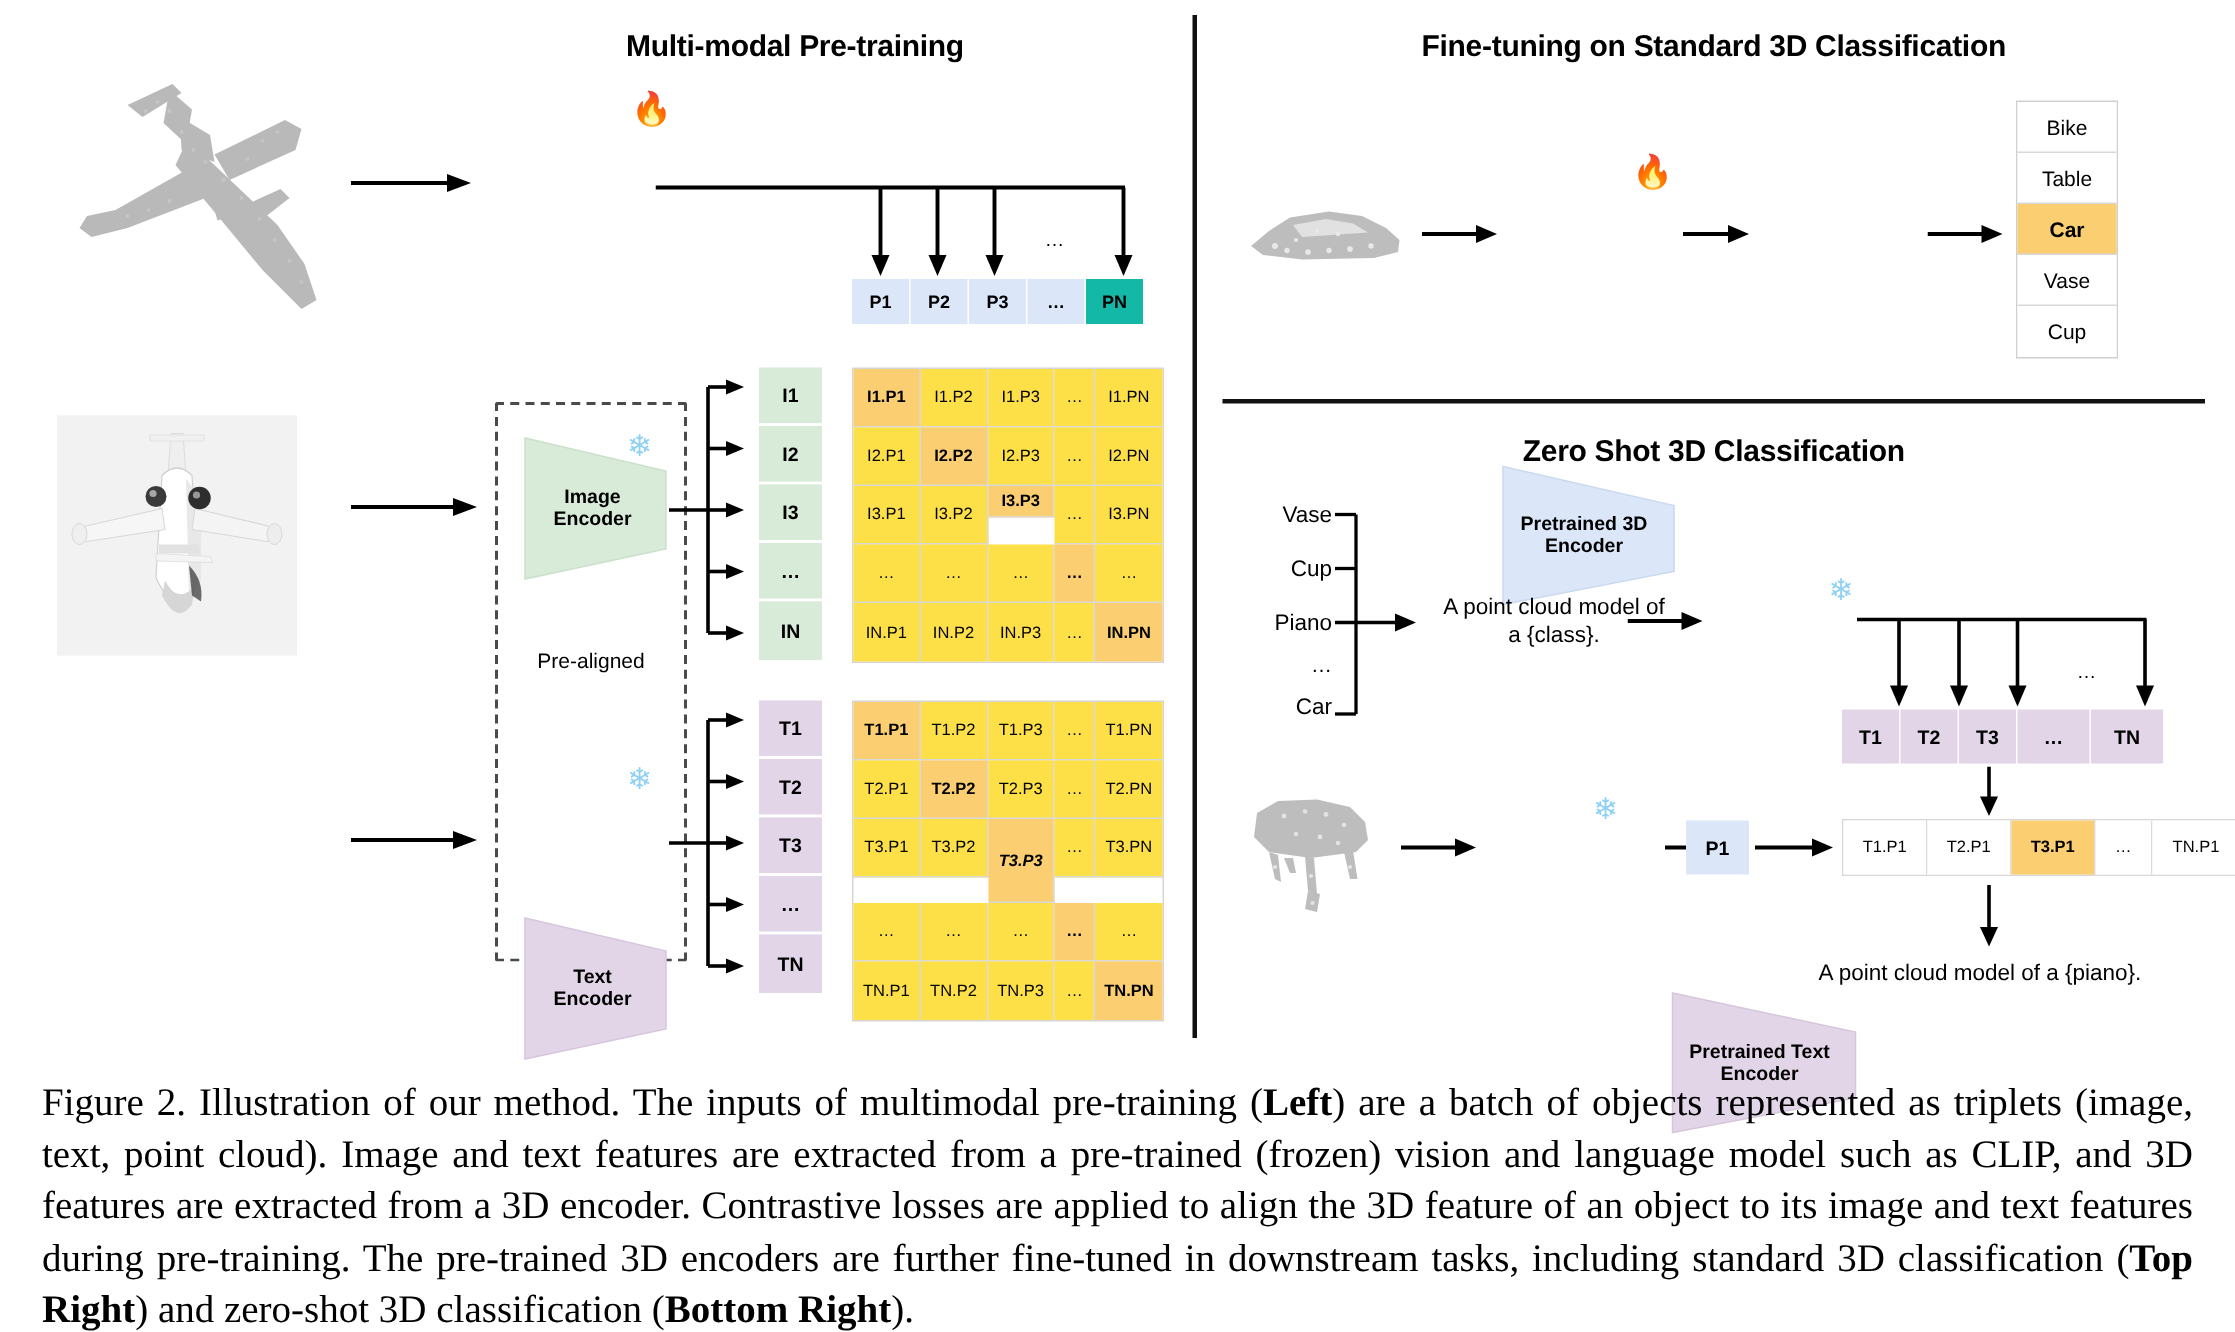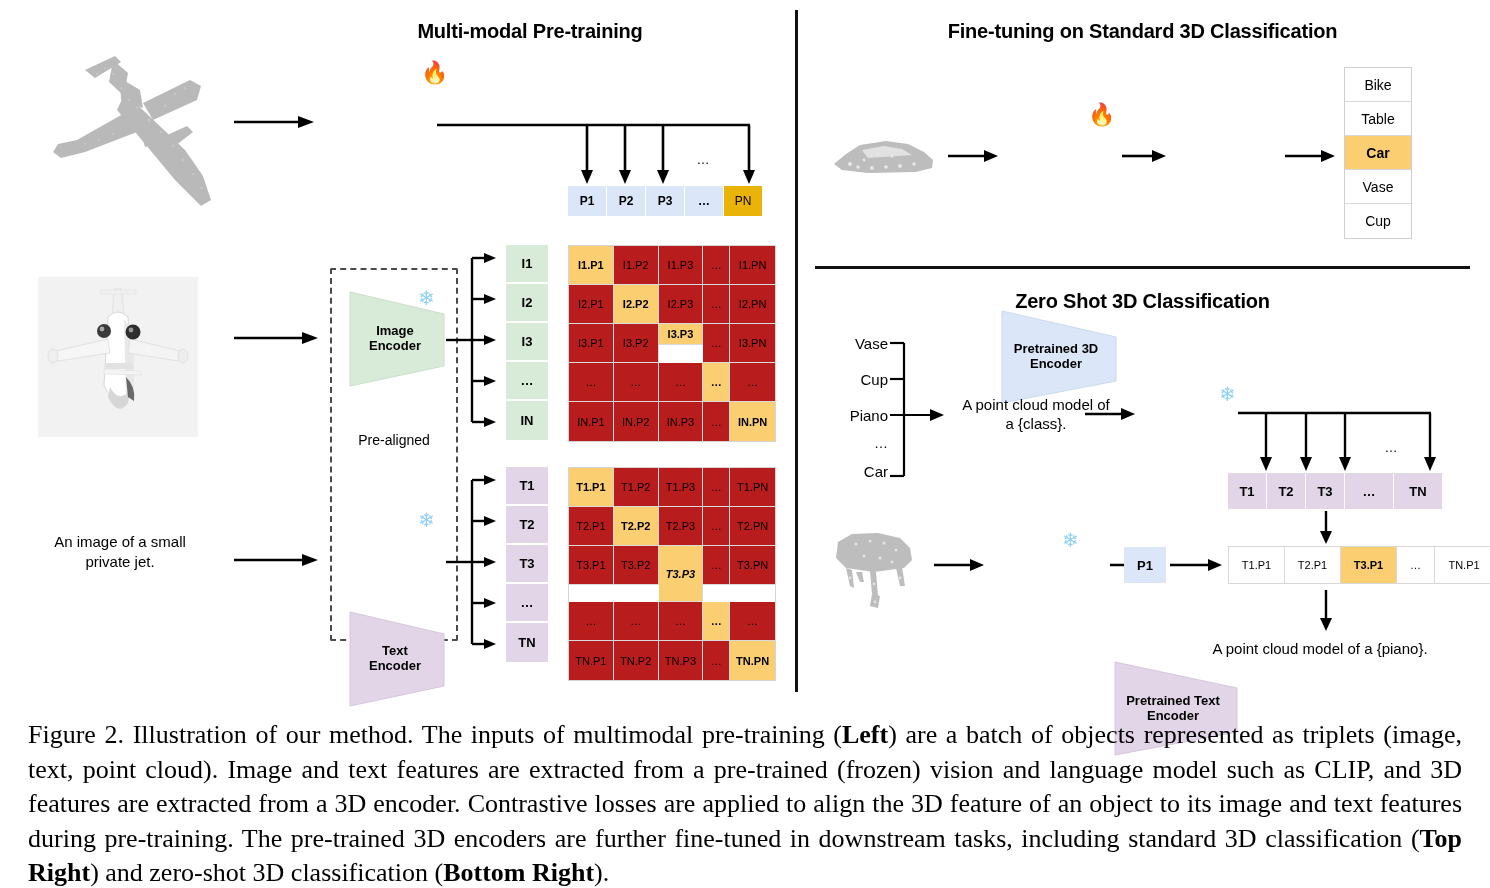--- a/index.html
+++ b/index.html
@@ -16,21 +16,21 @@
   .trap .lbl{position:absolute;inset:0;display:flex;align-items:center;justify-content:center;
              text-align:center;font-weight:bold;line-height:1.15;z-index:2;}
 
   .cellrow{position:absolute;display:flex;}
   .cell{display:flex;align-items:center;justify-content:center;box-sizing:border-box;}
 
   
   .matrix{position:absolute;display:flex;flex-direction:column;border:1px solid #d5d5d5;box-sizing:border-box;}
   .mrow{display:flex;}
   .mcell{box-sizing:border-box;display:flex;align-items:center;justify-content:center;
-         border-right:1px solid #d9d9d9;border-bottom:1px solid #d9d9d9;font-size:11px;background:#b91c1c;}
+         border-right:1px solid #d9d9d9;border-bottom:1px solid #d9d9d9;font-size:11px;background:#fde047;}
   .mcell.last{border-right:none;}
   .mrow:last-child .mcell{border-bottom:none;}
   .mcell.hl{background:#fbce72;font-weight:bold;}
 
   
   .labstack{position:absolute;display:flex;flex-direction:column;}
   .labcell{display:flex;align-items:center;justify-content:center;font-weight:bold;font-size:13px;
            box-sizing:border-box;border-bottom:2px solid #fff;}
 
   .clslist{position:absolute;border:1px solid #cfcfcf;box-sizing:border-box;display:flex;flex-direction:column;background:#fff;}
@@ -117,21 +117,21 @@
     <line x1="312" y1="9" x2="312" y2="56" stroke="#000" stroke-width="2.6"></line>
     <polygon points="312,68 306,54 318,54" fill="#000"></polygon>
   </svg>
   <div class="plain" style="left:690px;top:152px;width:26px;font-size:13px;">…</div>
 
   <div class="cellrow" style="left:568px;top:186px;">
     <div class="cell" style="width:38px;height:30px;background:#dbe7f8;font-size:12px;font-weight:bold;margin-right:1px;">P1</div>
     <div class="cell" style="width:38px;height:30px;background:#dbe7f8;font-size:12px;font-weight:bold;margin-right:1px;">P2</div>
     <div class="cell" style="width:38px;height:30px;background:#dbe7f8;font-size:12px;font-weight:bold;margin-right:1px;">P3</div>
     <div class="cell" style="width:38px;height:30px;background:#dbe7f8;font-size:12px;font-weight:bold;margin-right:1px;">…</div>
-    <div class="cell" style="width:38px;height:30px;background:#eab308;font-size:12px;font-weight:normal;">PN</div>
+    <div class="cell" style="width:38px;height:30px;background:#14b8a6;font-size:12px;font-weight:bold;">PN</div>
   </div>
 
   <div class="imgbox" style="left:38px;top:277px;width:160px;height:160px;">
     <svg viewBox="0 0 160 160" style="width:160px;height:160px;display:block;">
       <rect width="160" height="160" fill="#f2f2f2"></rect>
       <path d="M76 12 L84 12 L86 40 L74 40 Z" fill="#efefef" stroke="#dcdcdc" stroke-width="0.7"></path>
       <path d="M62 13 L98 13 L98 17 L62 17 Z" fill="#f0f0f0" stroke="#dfdfdf" stroke-width="0.6"></path>
       <path d="M70 40 Q80 30 90 40 L94 108 Q80 140 66 108 Z" fill="#ffffff" stroke="#cfcfcf" stroke-width="0.8"></path>
       <path d="M86 42 L96 55 L96 110 L88 118 Z" fill="#e8e8e8"></path>
       <path d="M70 62 L18 74 L12 82 L20 84 L72 76 Z" fill="#f6f6f6" stroke="#d8d8d8" stroke-width="0.7"></path>
@@ -170,23 +170,20 @@
   <div class="trap abs" style="left:348px;top:512px;width:98px;height:98px;">
     <svg class="shape" viewBox="0 0 98 98" preserveAspectRatio="none">
       <polygon points="2,2 96,24 96,76 2,96" fill="#e3d5e8" stroke="#d6c6dc" stroke-width="1"></polygon>
     </svg>
     <div class="lbl" style="font-size:13px;padding-right:4px;">
       <span><span>Text</span><br><span>Encoder</span></span>
     </div>
   </div>
   <div class="icoSnow" style="left:418px;top:510px;">❄</div>
 
-  <div class="plainL" style="left:20px;top:532px;width:200px;">
-    <span>An image of a small</span><br><span>private jet.</span>
-  </div>
   <svg class="abs" style="left:234px;top:552px;width:84px;height:16px;" viewBox="0 0 84 16">
     <line x1="0" y1="8" x2="70" y2="8" stroke="#000" stroke-width="2.6"></line>
     <polygon points="84,8 68,2 68,14" fill="#000"></polygon>
   </svg>
 
   <svg class="abs" style="left:446px;top:252px;width:52px;height:176px;" viewBox="0 0 52 176">
     <line x1="0" y1="88" x2="26" y2="88" stroke="#000" stroke-width="2.4"></line>
     <line x1="26" y1="6" x2="26" y2="170" stroke="#000" stroke-width="2.4"></line>
     <line x1="26" y1="6" x2="40" y2="6" stroke="#000" stroke-width="2.4"></line>
       <polygon points="50,6 38,1 38,11" fill="#000"></polygon>

